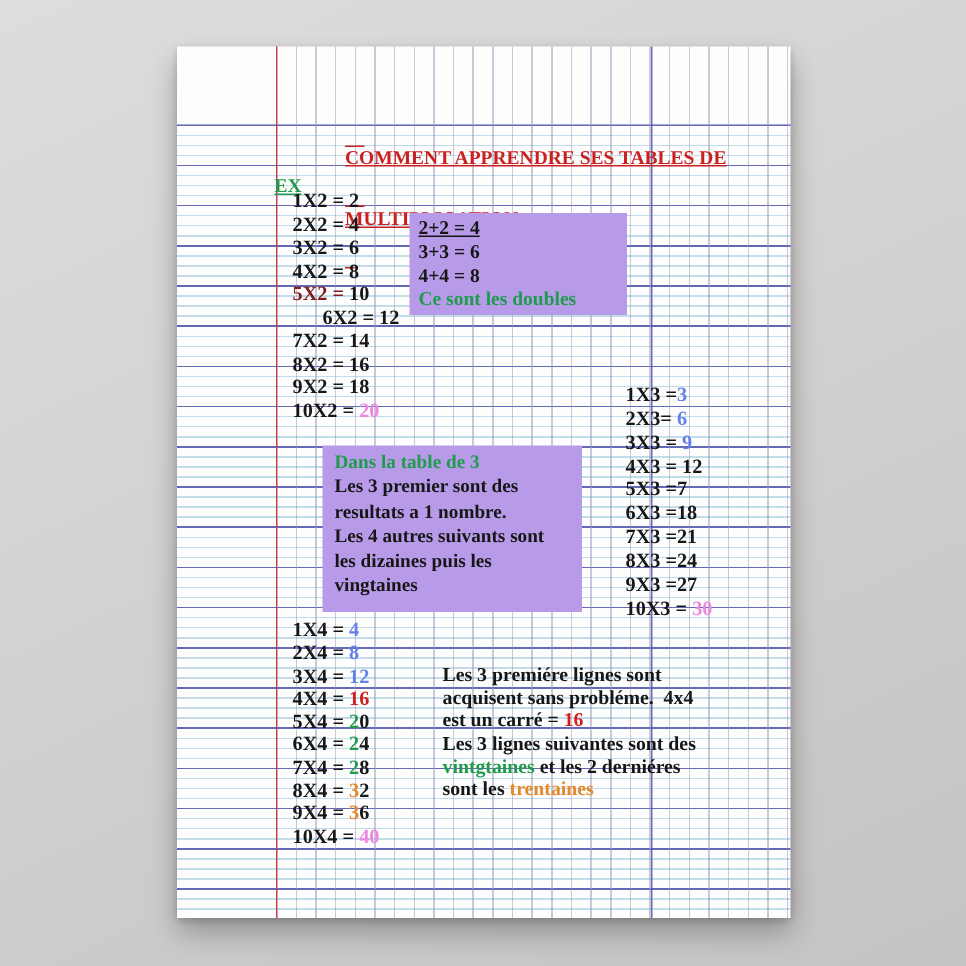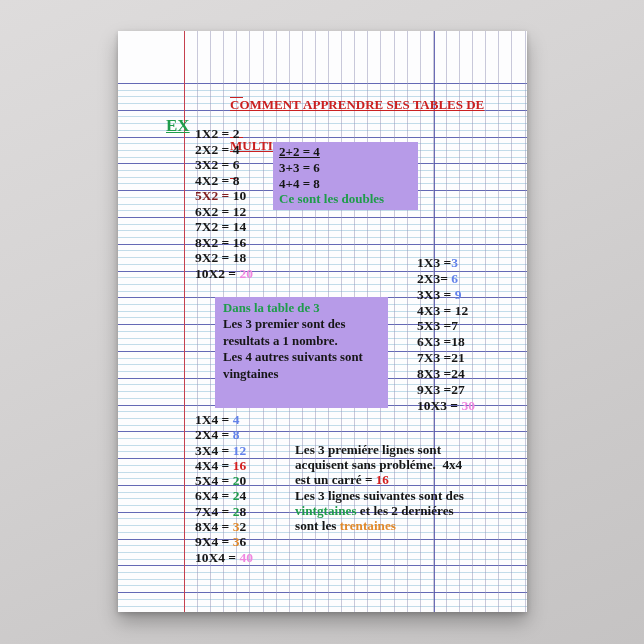--- a/index.html
+++ b/index.html
@@ -24,21 +24,21 @@
   }
   .grid-v{
     position:absolute;left:66px;right:0;top:0;bottom:0;
     background-image:repeating-linear-gradient(to right, rgba(148,148,182,.5) 0px, rgba(148,148,182,.5) 1px, transparent 1px, transparent 13.1px);
   }
   .vline{position:absolute;top:0;bottom:0;width:1px;}
   .vline-red{left:66px;}
   .vline-blue{left:316px;opacity:.85;}
   .abs{position:absolute;white-space:pre;}
   .title{left:112px;top:40px;font-size:13px;line-height:13.5px;text-decoration:underline;}
-  .ex{left:48px;top:85px;font-size:17px;text-decoration:underline;}
+  .ex{left:65px;top:85px;font-size:13px;text-decoration:underline;}
   .col{position:absolute;}
   .col-x2{left:77px;top:95px;}
   .col-x3{left:299px;top:224px;}
   .col-x4{left:77px;top:381px;}
   .eq-row{white-space:pre;font-size:13.5px;}
   .col-x2 .eq-row{height:15.5px;line-height:15.5px;}
   .col-x3 .eq-row{height:15.85px;line-height:15.85px;}
   .col-x4 .eq-row{height:15.3px;line-height:15.3px;}
   .box{position:absolute;box-sizing:border-box;}
   .box1{left:155px;top:111px;width:145px;height:68px;padding:2px 0 0 6px;font-size:13px;line-height:15.8px;}
@@ -63,21 +63,21 @@
   </div>
 
   <div class="abs ex" style="color: rgb(31, 156, 75);">EX</div>
 
   <div class="col col-x2" id="tbl-x2">
       <div class="eq-row"><span style="color: rgb(22, 22, 22);">1X2 = </span><span style="color: rgb(22, 22, 22);">2</span></div>
       <div class="eq-row"><span style="color: rgb(22, 22, 22);">2X2 = </span><span style="color: rgb(22, 22, 22);">4</span></div>
       <div class="eq-row"><span style="color: rgb(22, 22, 22);">3X2 = </span><span style="color: rgb(22, 22, 22);">6</span></div>
       <div class="eq-row"><span style="color: rgb(22, 22, 22);">4X2 = </span><span style="color: rgb(22, 22, 22);">8</span></div>
       <div class="eq-row"><span style="color: #7f1d1d;">5X2 = </span><span style="color: rgb(22, 22, 22);">10</span></div>
-      <div class="eq-row"><span style="color: rgb(22, 22, 22);">6X2 = </span><span style="color: rgb(22, 22, 22);">12</span></div>
+      <div class="eq-row"><span style="color: rgb(22, 22, 22); margin-left: 20px;">6X2 = </span><span style="color: rgb(22, 22, 22);">12</span></div>
       <div class="eq-row"><span style="color: rgb(22, 22, 22);">7X2 = </span><span style="color: rgb(22, 22, 22);">14</span></div>
       <div class="eq-row"><span style="color: rgb(22, 22, 22);">8X2 = </span><span style="color: rgb(22, 22, 22);">16</span></div>
       <div class="eq-row"><span style="color: rgb(22, 22, 22);">9X2 = </span><span style="color: rgb(22, 22, 22);">18</span></div>
       <div class="eq-row"><span style="color: rgb(22, 22, 22);">10X2 = </span><span style="color: rgb(239, 134, 224);">20</span></div>
     </div>
 
   <div class="box box1" style="background: rgb(183, 155, 232);">
     <div style="color: rgb(22, 22, 22); text-decoration: underline;">2+2 = 4</div>
     <div style="color: rgb(22, 22, 22);">3+3 = 6</div>
     <div style="color: rgb(22, 22, 22);">4+4 = 8</div>
@@ -95,20 +95,21 @@
       <div class="eq-row"><span style="color: rgb(22, 22, 22);">8X3 =</span><span style="color: rgb(22, 22, 22);">24</span></div>
       <div class="eq-row"><span style="color: rgb(22, 22, 22);">9X3 =</span><span style="color: rgb(22, 22, 22);">27</span></div>
       <div class="eq-row"><span style="color: rgb(22, 22, 22);">10X3 = </span><span style="color: rgb(239, 134, 224);">30</span></div>
     </div>
 
   <div class="box box2" style="background: rgb(183, 155, 232);">
     <div style="color: rgb(31, 156, 75);">Dans la table de 3</div>
     <div style="color: rgb(22, 22, 22);">Les 3 premier sont des</div>
     <div style="color: rgb(22, 22, 22);">resultats a 1 nombre.</div>
     <div style="color: rgb(22, 22, 22);">Les 4 autres suivants sont</div>
+    <div style="color: rgb(22, 22, 22);">les dizaines puis les</div>
     <div style="color: rgb(22, 22, 22);">vingtaines</div>
   </div>
 
   <div class="col col-x4" id="tbl-x4">
       <div class="eq-row"><span style="color: rgb(22, 22, 22);">1X4 = </span><span style="color: rgb(98, 130, 234);">4</span></div>
       <div class="eq-row"><span style="color: rgb(22, 22, 22);">2X4 = </span><span style="color: rgb(98, 130, 234);">8</span></div>
       <div class="eq-row"><span style="color: rgb(22, 22, 22);">3X4 = </span><span style="color: rgb(98, 130, 234);">12</span></div>
       <div class="eq-row"><span style="color: rgb(22, 22, 22);">4X4 = </span><span style="color: rgb(211, 30, 30);">16</span></div>
       <div class="eq-row"><span style="color: rgb(22, 22, 22);">5X4 = </span><span style="color: rgb(31, 156, 75);">2</span><span style="color: rgb(22, 22, 22);">0</span></div>
       <div class="eq-row"><span style="color: rgb(22, 22, 22);">6X4 = </span><span style="color: rgb(31, 156, 75);">2</span><span style="color: rgb(22, 22, 22);">4</span></div>

